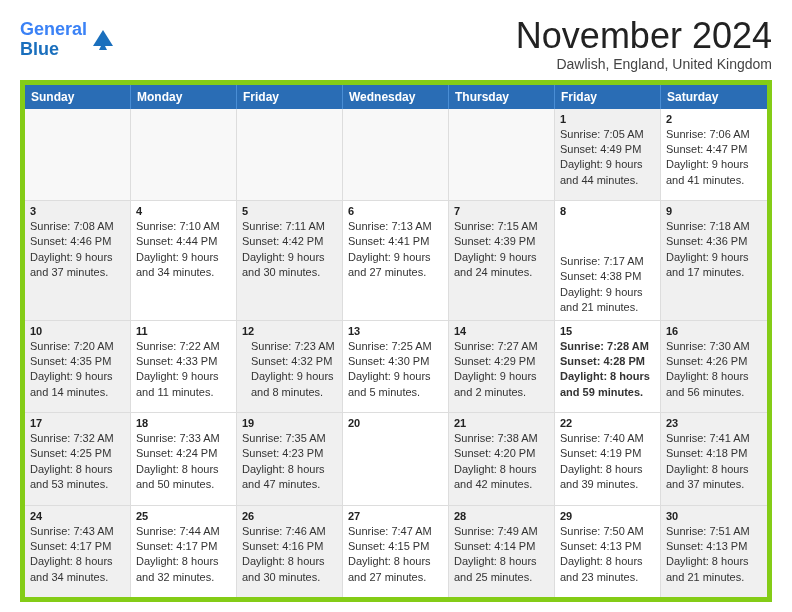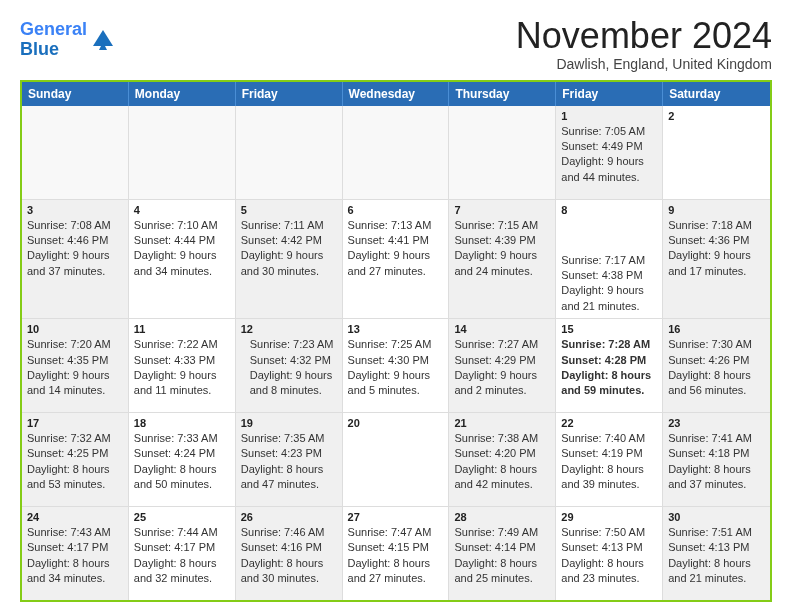--- a/index.html
+++ b/index.html
@@ -50,21 +50,21 @@
       line-height: 1.1;
     }
     .subtitle {
       font-size: 14px;
       color: #444;
     }
     .calendar {
       flex: 1;
       display: flex;
       flex-direction: column;
-      border: 2px solid #84cc16;
+      border: 5px solid #84cc16;
     }
     .cal-header {
       display: grid;
       grid-template-columns: repeat(7, 1fr);
       background: #2a6db5;
     }
     .cal-header-cell {
       color: #fff;
       font-size: 12px;
       font-weight: bold;
@@ -149,20 +149,23 @@
           <div class="cal-cell empty"></div>
           <div class="cal-cell empty"></div>
           <div class="cal-cell shaded">
             <div class="day-number">1</div>
             <div class="cell-text" style="white-space: pre-line;">Sunrise: 7:05 AM
 Sunset: 4:49 PM
 Daylight: 9 hours and 44 minutes.</div>
           </div>
           <div class="cal-cell">
             <div class="day-number">2</div>
+            <div class="cell-text" style="white-space: pre-line;">Sunrise: 7:06 AM
+Sunset: 4:47 PM
+Daylight: 9 hours and 41 minutes.</div>
           </div>
         </div>
         <div class="cal-row">
           <div class="cal-cell shaded">
             <div class="day-number">3</div>
             <div class="cell-text" style="white-space: pre-line;">Sunrise: 7:08 AM
 Sunset: 4:46 PM
 Daylight: 9 hours and 37 minutes.</div>
           </div>
           <div class="cal-cell">

